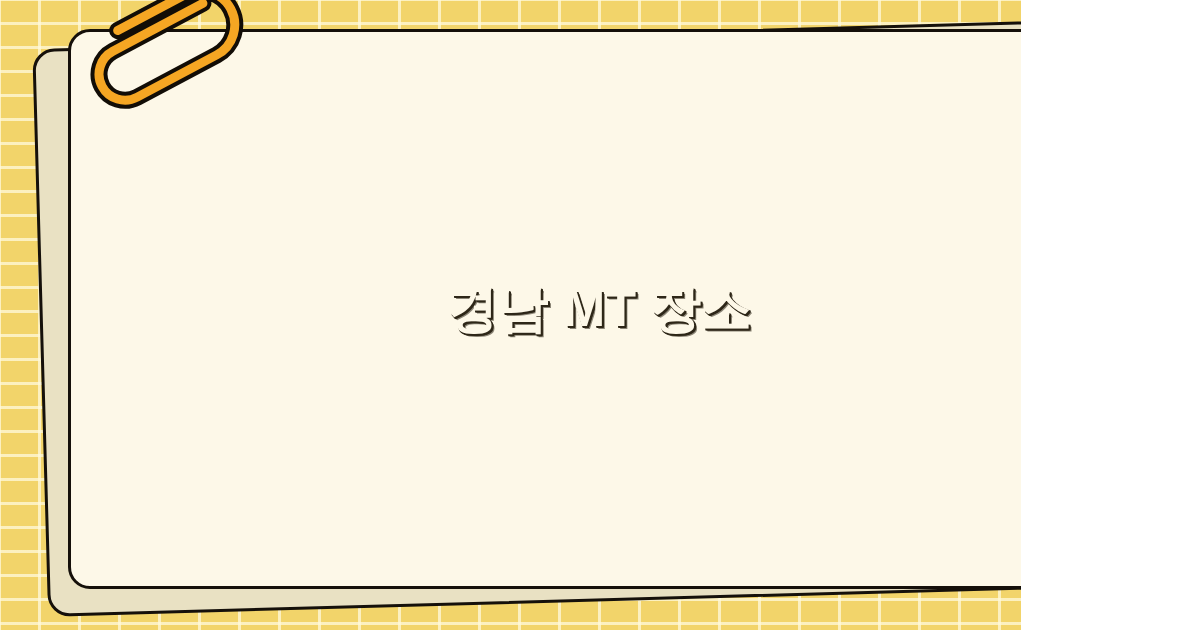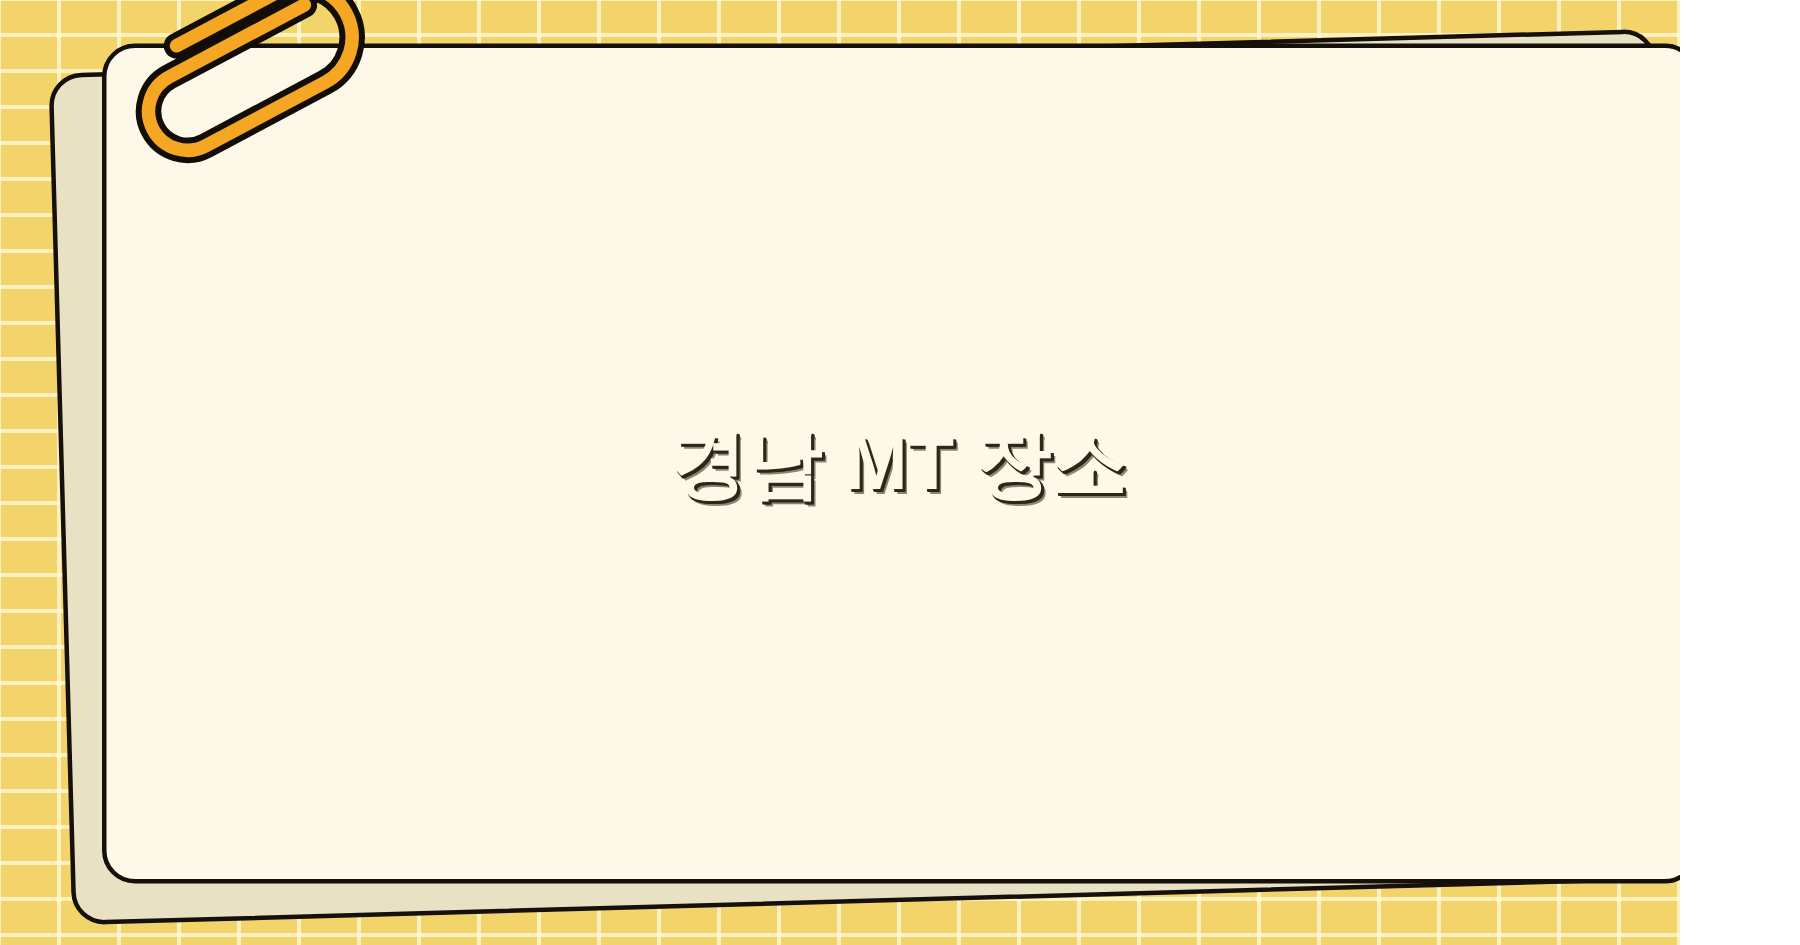--- a/index.html
+++ b/index.html
@@ -8,21 +8,21 @@
   }
   body {
     width: 1200px;
     height: 630px;
     overflow: hidden;
     font-family: "Liberation Sans", "DejaVu Sans", sans-serif;
   }
 
   #stage {
     position: relative;
-    width: 1120px;
+    width: 1021px;
     height: 630px;
     overflow: hidden;
     background-color: #f2d46a;
     background-image:
       linear-gradient(to right, rgba(255,250,220,0.75) 0px, rgba(255,250,220,0.75) 3px, transparent 3px),
       linear-gradient(to bottom, rgba(255,250,220,0.75) 0px, rgba(255,250,220,0.75) 3px, transparent 3px);
     background-size: 40px 24px, 40px 24px;
     background-position: -2px -2px, -2px -2px;
   }
 

